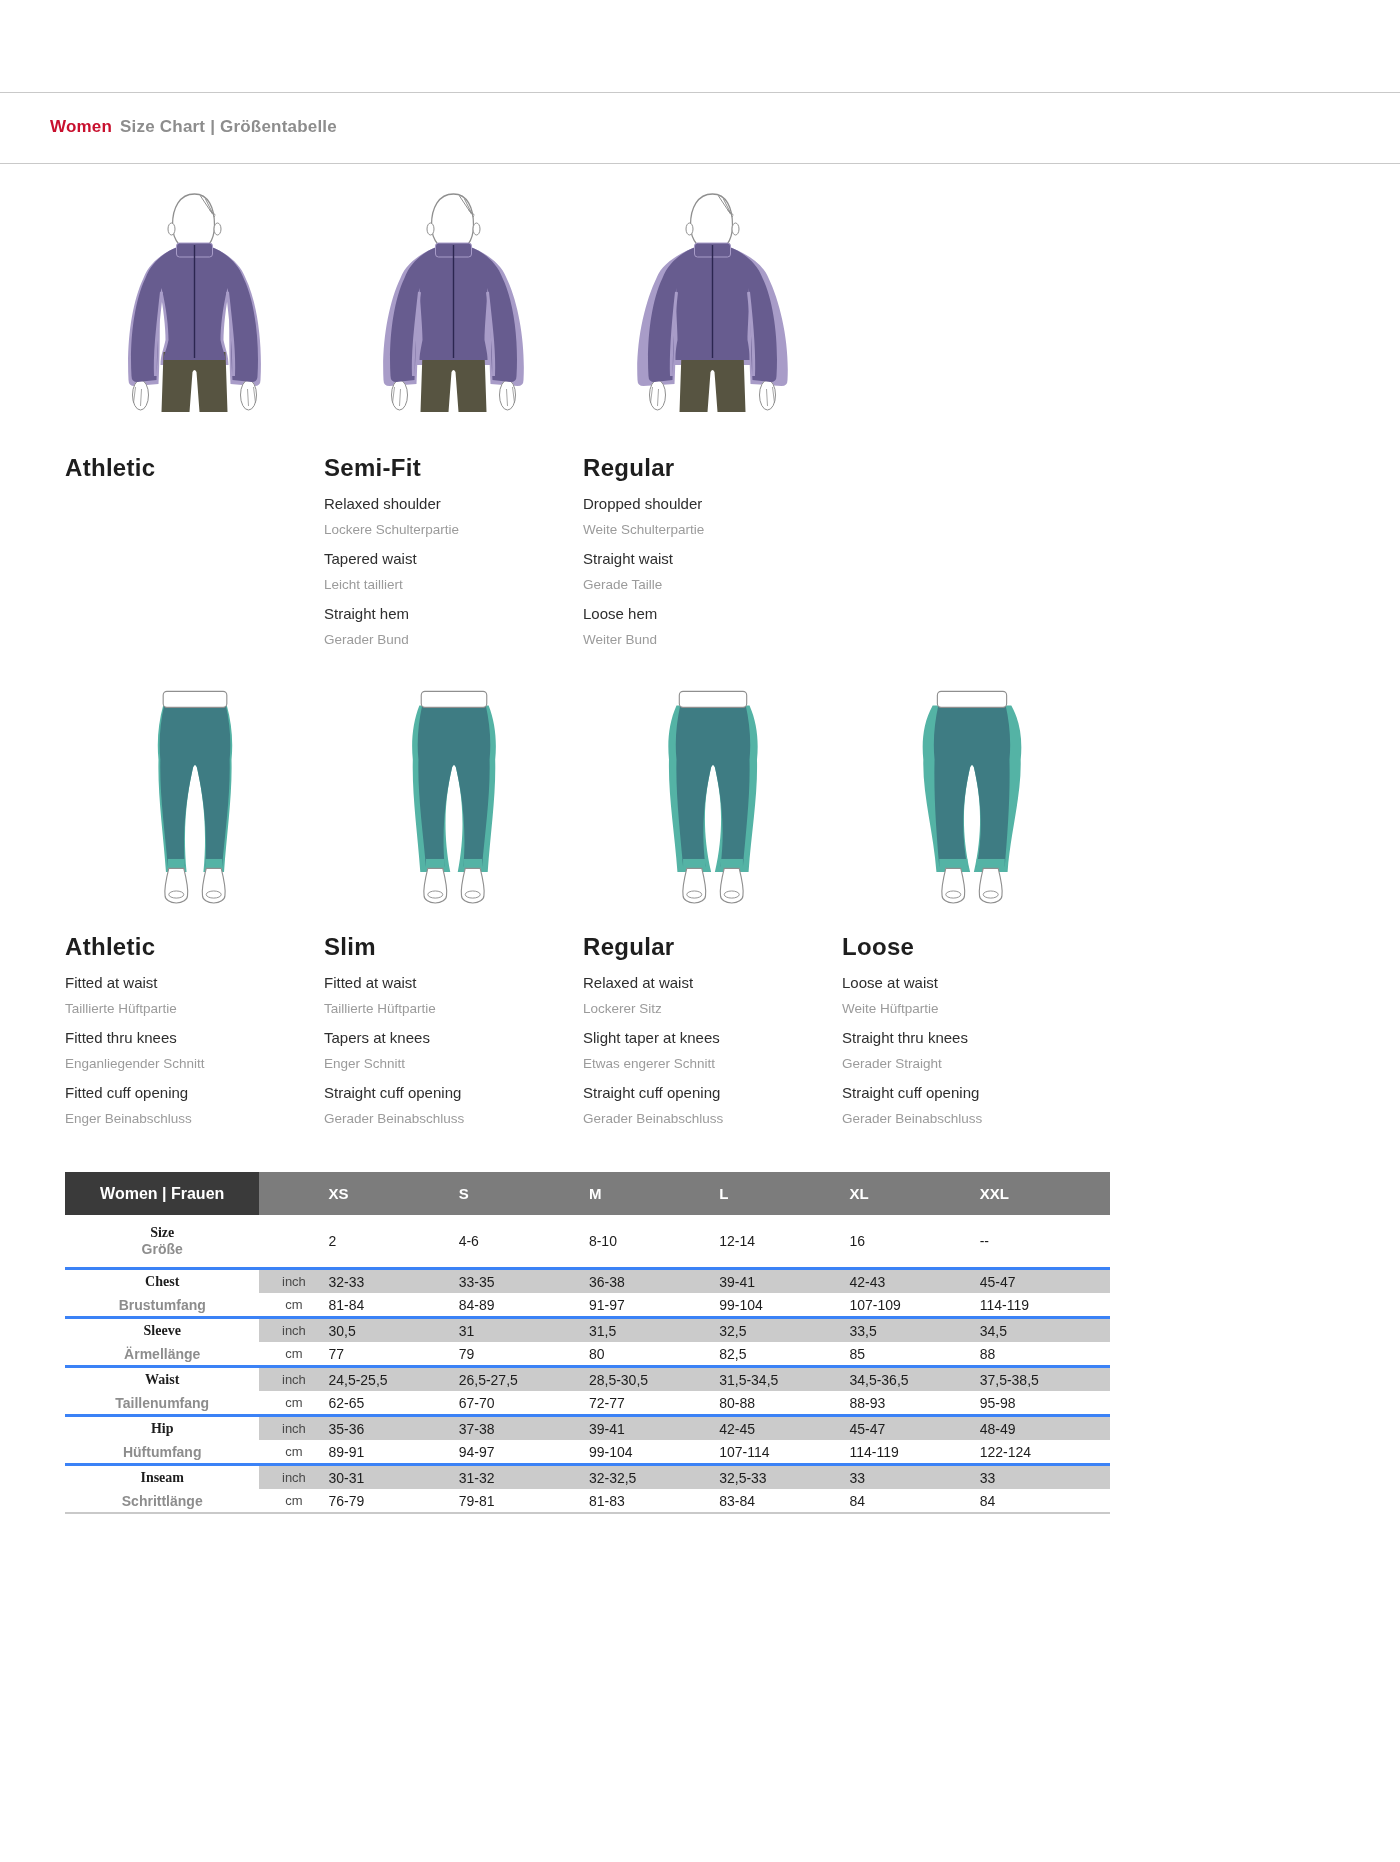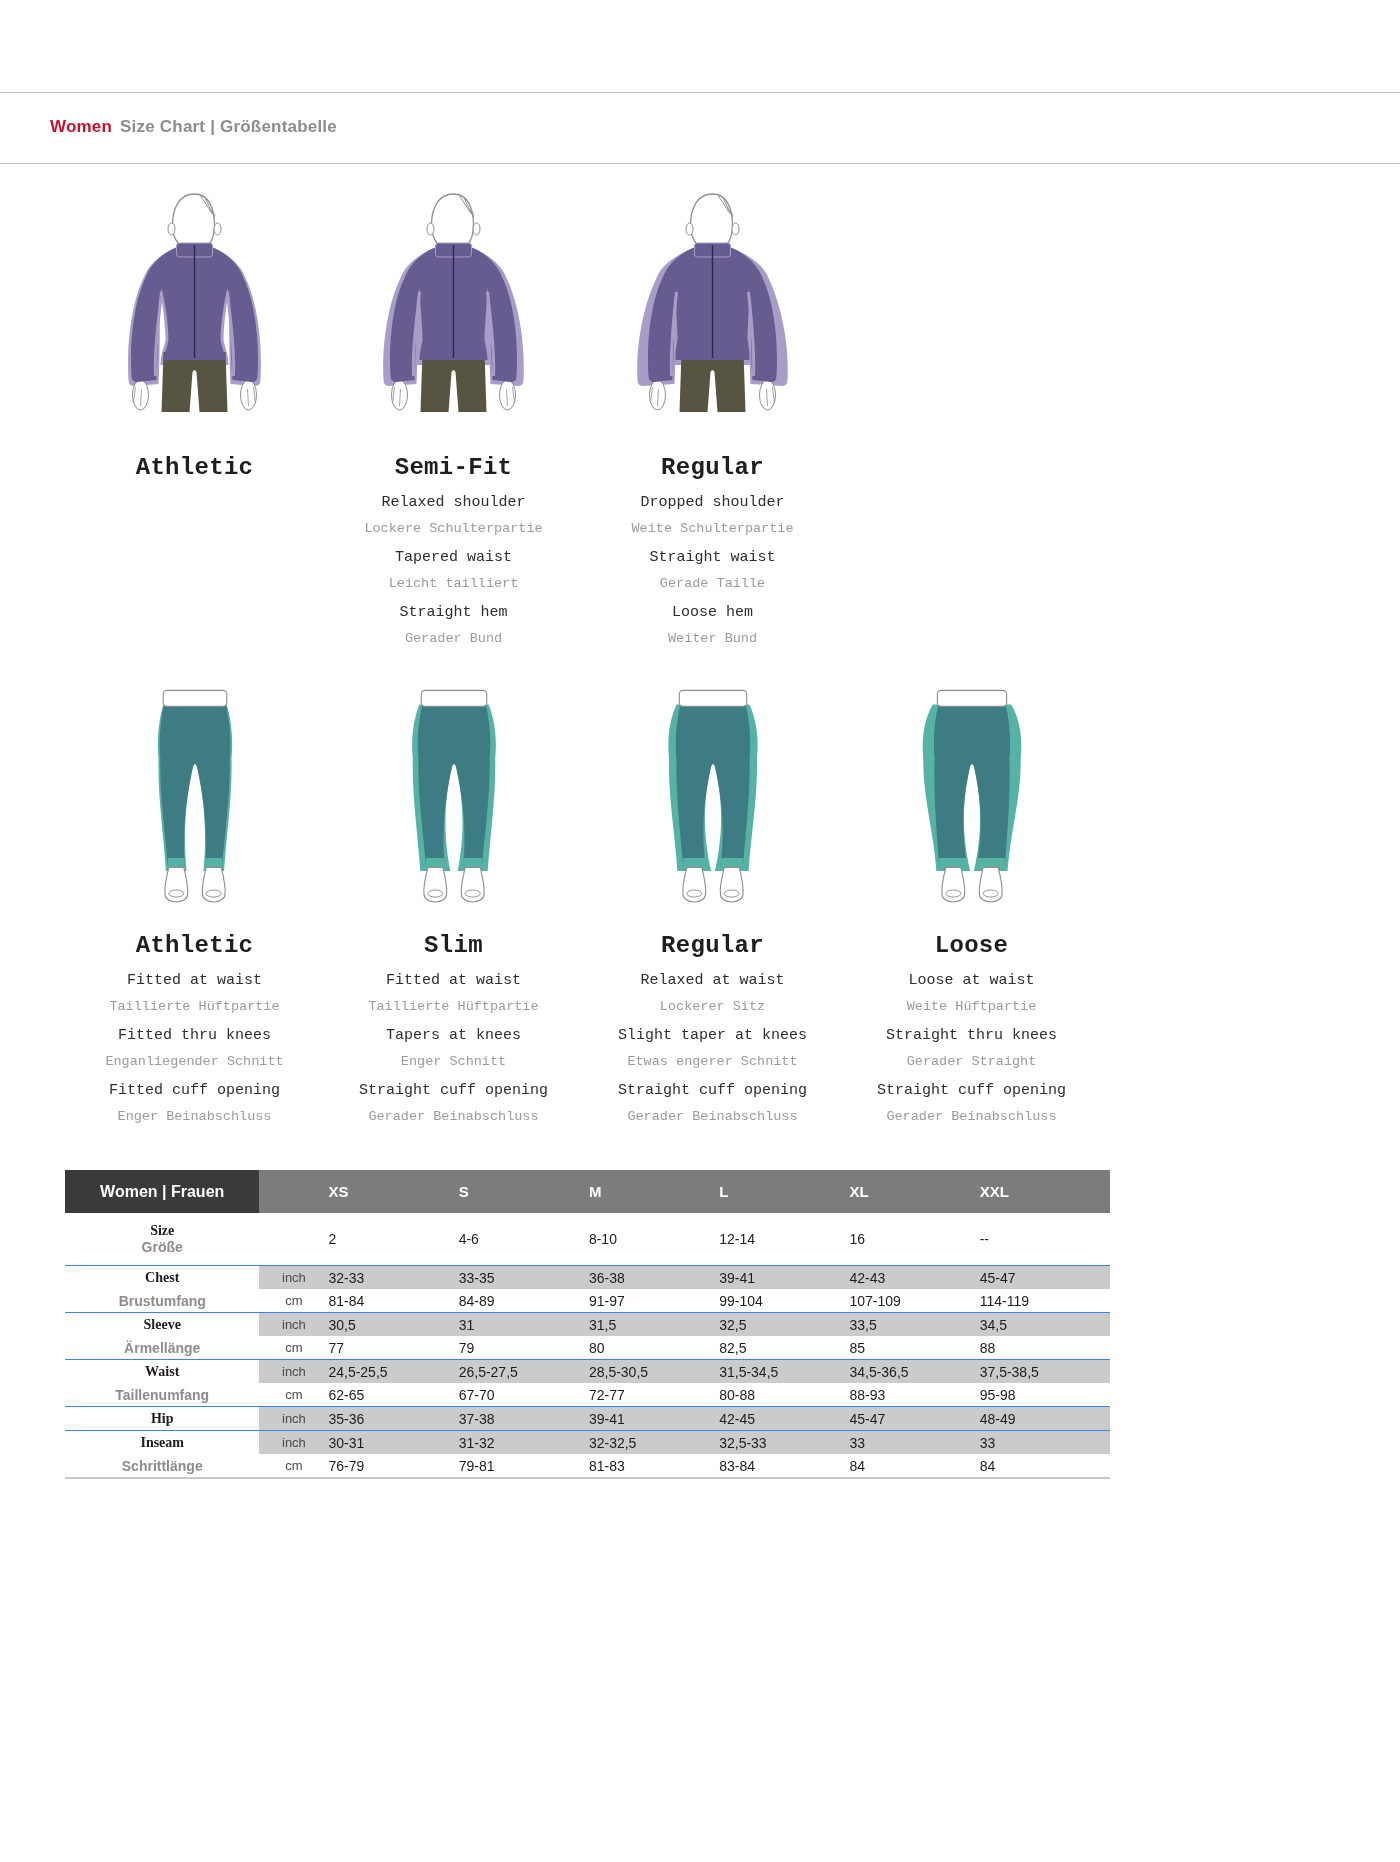--- a/index.html
+++ b/index.html
@@ -4,40 +4,40 @@
 <style>
   html,body{margin:0;padding:0;background:#fff;}
   body{width:1400px;font-family:"Liberation Sans",sans-serif;color:#222;}
   .hairline{border:0;border-top:1px solid #c9c9c9;margin:0;}
   .page-header{padding:24px 50px 26px;font-size:17px;font-weight:bold;letter-spacing:.2px;}
   .brand{color:var(--accent-red);margin-right:8px;}
   .subtitle{color:var(--title-gray);}
   .fit-grid{display:grid;grid-template-columns:repeat(4,259px);padding-left:65px;}
   .jackets{margin-top:24px;}
   .pants-sec{margin-top:36px;}
-  .fit-col{text-align:center;font-family:Liberation Mono, monospace;}
+  .fit-col{}
   .fit-figure{display:flex;justify-content:center;align-items:flex-end;}
   .jackets .fit-figure{height:250px;}
   .pants-sec .fit-figure{height:234px;}
   .fit-title{font-size:24px;font-weight:600;color:#1e1e1e;margin:16px 0 4px;letter-spacing:.3px;}
   .fit-en{font-size:15px;color:#2e2e2e;margin:13px 0 0;}
   .fit-de{font-size:13.5px;color:#9b9b9b;margin:10px 0 0;}
   #size-table{border-collapse:collapse;table-layout:fixed;width:1045px;margin:46px 0 0 65px;font-size:14px;border-bottom:2px solid #c9c9c9;}
   #size-table th,#size-table td{padding:0;vertical-align:middle;}
   .th-corner{background:var(--th-dark);color:#fff;font-size:16px;font-weight:bold;height:43px;text-align:center;}
   .th-size{background:var(--th-gray);color:#fff;font-size:15px;font-weight:bold;text-align:left;padding-left:13px;height:43px;}
   .th-unit{background:var(--th-gray);height:43px;}
   tr.size-row td{height:52px;}
   td.lbl{text-align:center;font-weight:bold;}
   .lbl-en{color:#1d1d1d;font-weight:bold;font-family:Liberation Serif, serif;}
   .lbl-de{color:#8d8d8d;font-weight:bold;}
   td.unit{font-size:13px;color:#4a4a4a;text-align:center;font-weight:normal;}
   td.val{padding-left:13px;color:#1d1d1d;}
   tr.sub td{height:23px;}
-  tr.group td{border-top:1px solid #3b82f6;}
+  tr.group td{border-top:3px solid #3b82f6;}
   td.g{background:var(--row-gray);}
   .bottom-space{height:80px;}
 </style>
 </head>
 <body>
 
 <div style="height:92px;"></div>
 <hr class="hairline">
 <div class="page-header">
   <span class="brand">Women</span><span class="subtitle">Size Chart | Größentabelle</span>
@@ -331,20 +331,30 @@
       <tr class="sub group">
         <td class="lbl lbl-en">Hip</td>
         <td class="unit g">inch</td>
         <td class="val g">35-36</td>
         <td class="val g">37-38</td>
         <td class="val g">39-41</td>
         <td class="val g">42-45</td>
         <td class="val g">45-47</td>
         <td class="val g">48-49</td>
       </tr>
+      <tr class="sub">
+        <td class="lbl lbl-de">Hüftumfang</td>
+        <td class="unit">cm</td>
+        <td class="val">89-91</td>
+        <td class="val">94-97</td>
+        <td class="val">99-104</td>
+        <td class="val">107-114</td>
+        <td class="val">114-119</td>
+        <td class="val">122-124</td>
+      </tr>
       <tr class="sub group">
         <td class="lbl lbl-en">Inseam</td>
         <td class="unit g">inch</td>
         <td class="val g">30-31</td>
         <td class="val g">31-32</td>
         <td class="val g">32-32,5</td>
         <td class="val g">32,5-33</td>
         <td class="val g">33</td>
         <td class="val g">33</td>
       </tr>

